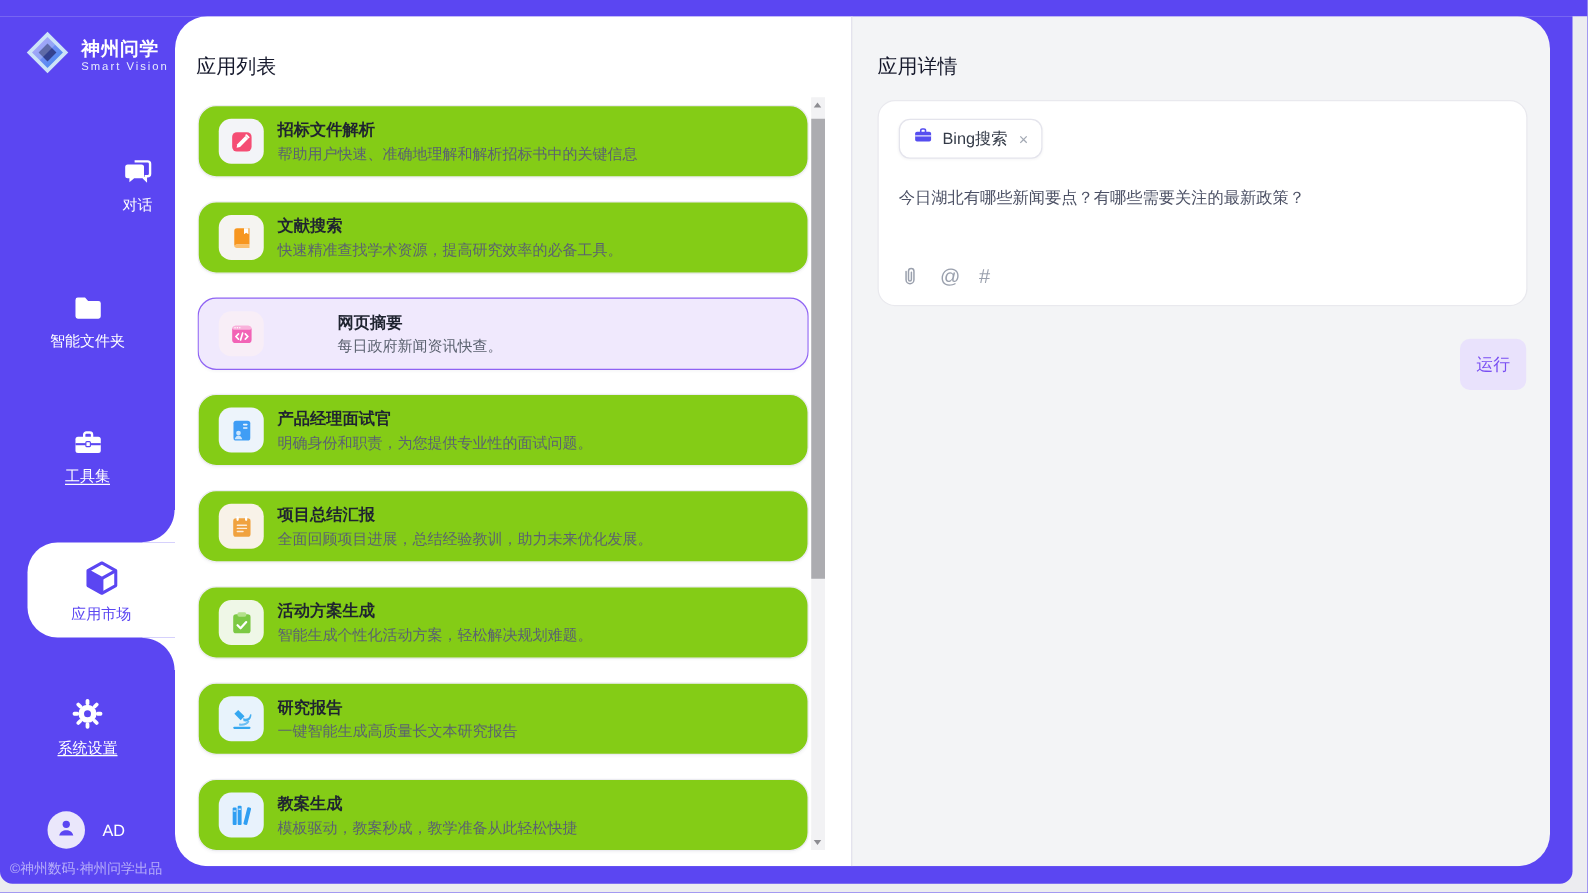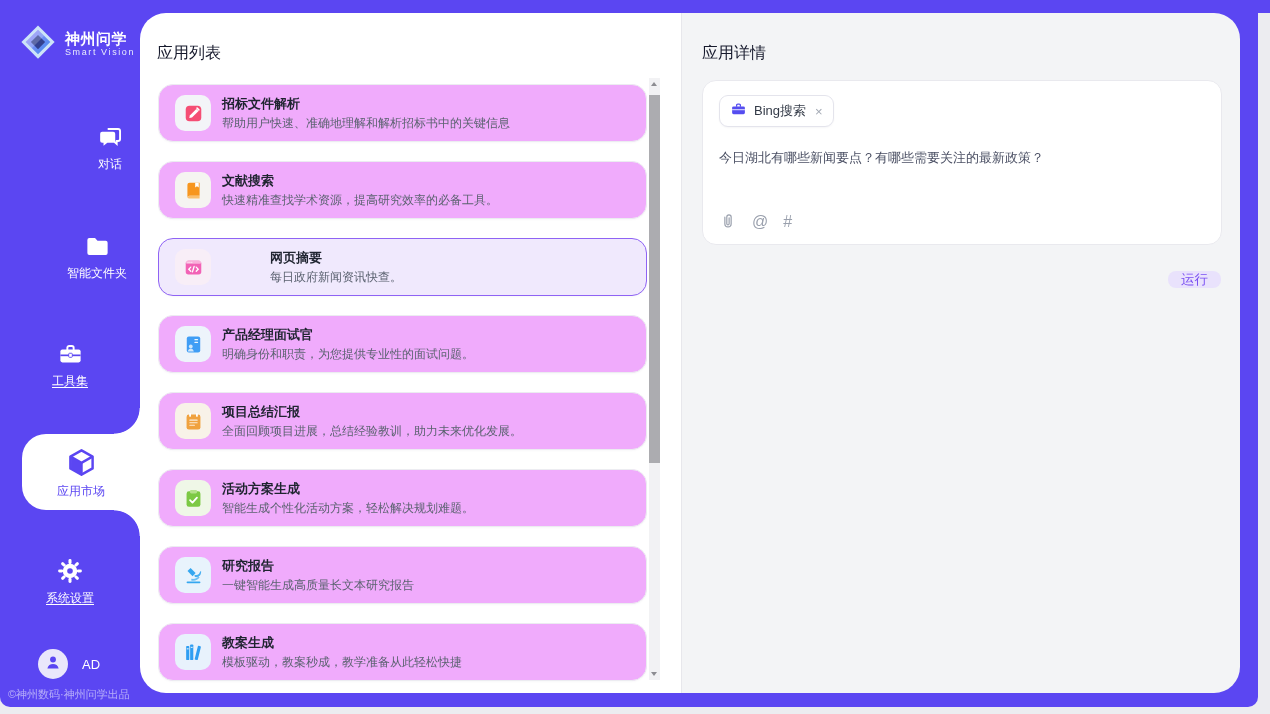--- a/index.html
+++ b/index.html
@@ -34,21 +34,21 @@
   
   .content{position:absolute;left:140px;top:0;width:1100px;height:680px;border-radius:26px;overflow:hidden;display:flex;}
   .panel-list{width:541px;background:#fff;position:relative;flex:none;}
   .panel-detail{flex:1;background:#f3f4f6;border-left:1px solid #e7e7ec;position:relative;}
   .panel-title{position:absolute;top:30px;font-size:16px;font-weight:400;color:#16192c;}
   .panel-list .panel-title{left:17px;}
   .panel-detail .panel-title{left:20px;}
   
   .app-items{position:absolute;left:18px;top:71px;width:489px;height:609px;overflow:hidden;}
   .app-card{position:relative;height:58px;border:1px solid #ececf1;border-radius:15px;margin-bottom:19px;
-    background:#f0abfc;display:flex;align-items:center;padding-left:16px;box-sizing:border-box;cursor:pointer;
+    background:#84cc16;display:flex;align-items:center;padding-left:16px;box-sizing:border-box;cursor:pointer;
     box-shadow:0 1px 2px rgba(18,24,48,.03);}
   .app-card.selected{background:#f0e9fd;border-color:#8f63f4;gap:48px;}
   .app-icon{width:36px;height:36px;border-radius:10px;flex:none;display:flex;align-items:center;justify-content:center;}
   .app-text{margin-left:11px;min-width:0;}
   .app-name{font-size:13px;font-weight:700;color:#1f2430;line-height:15px;}
   .app-desc{font-size:12px;color:#5b6270;line-height:14px;margin-top:5px;white-space:nowrap;}
   
   .scrollbar{position:absolute;right:21px;top:65px;bottom:13px;width:11px;background:#f2f2f4;}
   .sb-arrow{position:absolute;left:0;width:11px;height:12px;background:#f2f2f4;}
   .sb-arrow.up{top:0;}
@@ -59,21 +59,21 @@
   
   .detail-card{position:absolute;left:20px;right:18px;top:67px;height:165px;background:#fff;
     border:1px solid #e9e9ee;border-radius:14px;box-sizing:border-box;padding:14px 16px;}
   .tool-chip{display:inline-flex;align-items:center;gap:7px;height:30px;padding:0 10px;border:1px solid #e4e4ec;
     border-radius:9px;background:#fff;box-shadow:0 1px 2px rgba(18,24,48,.04);cursor:pointer;}
   .chip-label{font-size:13px;color:#333a47;}
   .chip-close{font-size:13px;color:#a2a8b3;margin-left:2px;cursor:pointer;}
   .query-text{margin-top:22px;font-size:13px;color:#4b5064;line-height:18px;cursor:text;}
   .composer-icons{position:absolute;left:16px;bottom:13px;display:flex;align-items:center;gap:15px;}
   .composer-glyph{font-size:16px;color:#9aa0ad;line-height:18px;cursor:pointer;}
-  .run-btn{position:absolute;right:19px;top:258px;height:17px;padding:0 13px;background:#e9e2fc;border:none;
+  .run-btn{position:absolute;right:19px;top:258px;height:41px;padding:0 13px;background:#e9e2fc;border:none;
     border-radius:8px;color:#7a4ff2;font-size:13.5px;font-family:inherit;cursor:pointer;display:flex;align-items:center;}
 </style>
 </head>
 <body>
 
 <div class="screen">
   <div class="topbar"></div>
   <div class="app-body">
 
     <div class="sidebar">
@@ -99,21 +99,21 @@
       <div id="sidebar-nav">
           <div class="nav-item" style="top: 96px; margin-left: 40px;">
     <span class="nav-icon">
               <svg viewBox="0 0 24 24" width="27" height="27">
                 <path d="M9.5 4.5h9.2a1.8 1.8 0 0 1 1.8 1.8v7a1.8 1.8 0 0 1-1.8 1.8h-1.2v2.6l-2.8-2.6" fill="none" stroke="currentColor" stroke-width="1.7"></path>
                 <path d="M4.6 6.8h9.8a1.8 1.8 0 0 1 1.8 1.8v6.2a1.8 1.8 0 0 1-1.8 1.8H9.2l-3.4 2.8v-2.8h-1.2a1.8 1.8 0 0 1-1.8-1.8V8.6a1.8 1.8 0 0 1 1.8-1.8z" fill="currentColor"></path>
               </svg>
             </span>
     <span class="nav-label">对话</span>
   </div>
-          <div class="nav-item" style="top: 205px; padding-left: 27px;">
+          <div class="nav-item" style="top: 205px;">
     <span class="nav-icon">
               <svg viewBox="0 0 24 24" width="27" height="27">
                 <path d="M3 6.2a1.7 1.7 0 0 1 1.7-1.7h5.1l2.2 2.4h7.3A1.7 1.7 0 0 1 21 8.6v9.2a1.7 1.7 0 0 1-1.7 1.7H4.7A1.7 1.7 0 0 1 3 17.8z" fill="currentColor"></path>
               </svg>
             </span>
     <span class="nav-label">智能文件夹</span>
   </div>
           <div class="nav-item" style="top: 313px;">
     <span class="nav-icon">
               <svg viewBox="0 0 24 24" width="27" height="27">

